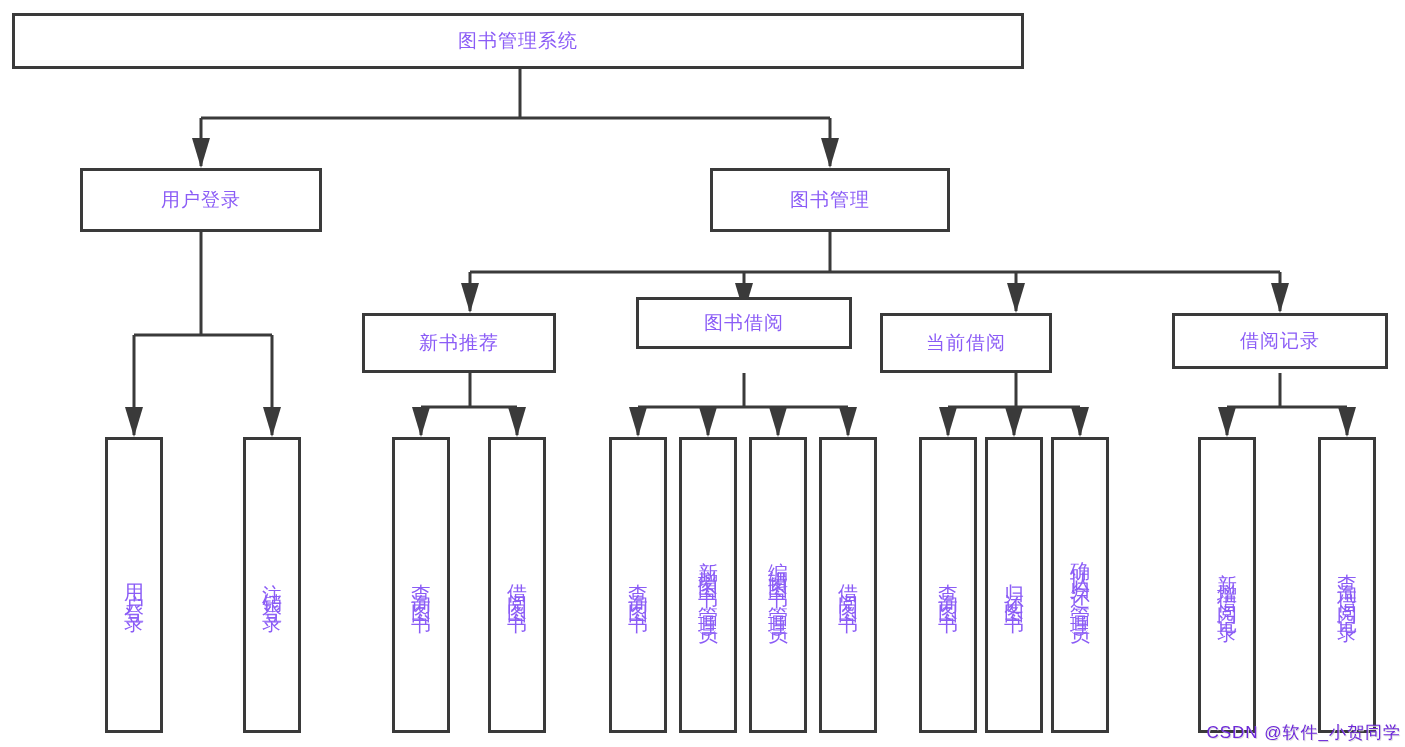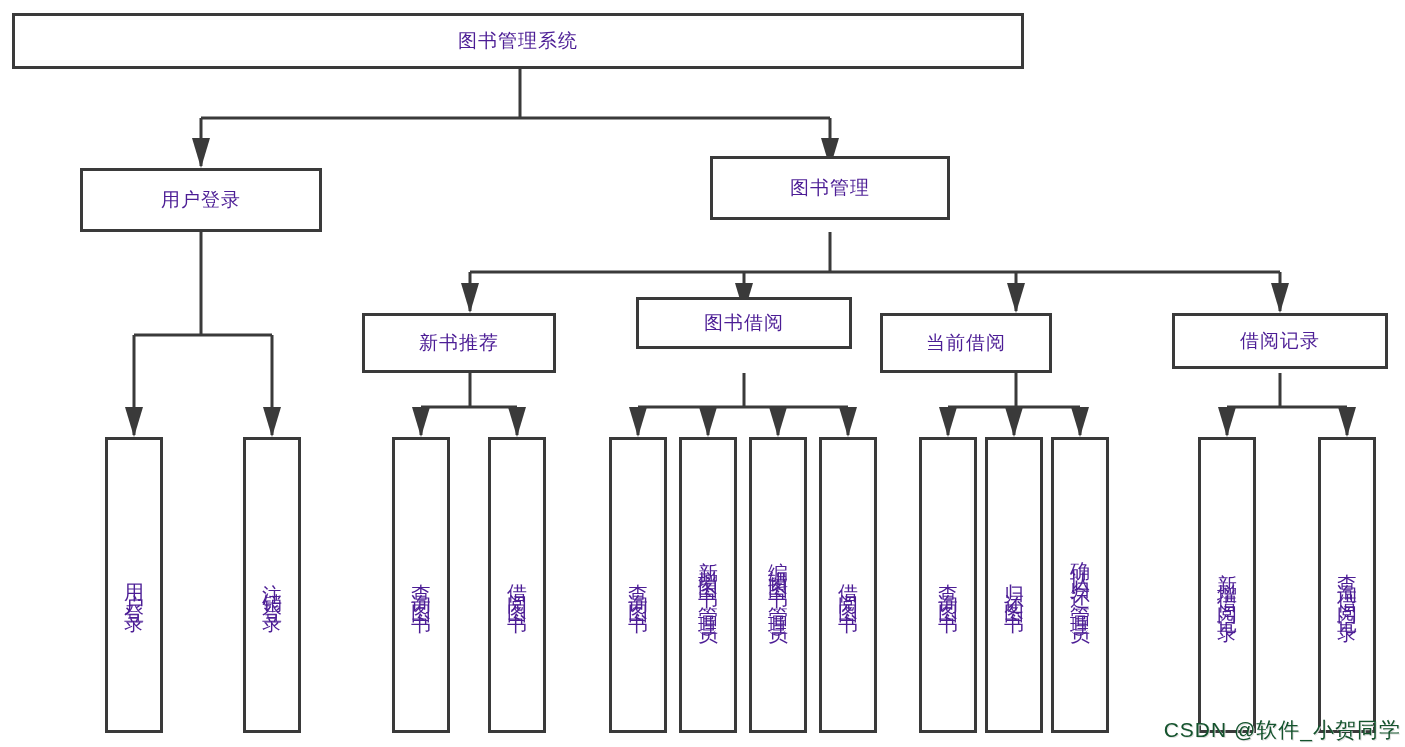--- a/index.html
+++ b/index.html
@@ -5,40 +5,40 @@
   html,body { margin:0; padding:0; background:#fff; }
   .canvas {
     position:relative; width:1405px; height:747px; background:#ffffff;
     font-family:"Liberation Sans","DejaVu Sans",sans-serif; overflow:hidden;
   }
   .edges { position:absolute; left:0; top:0; z-index:0; }
   .edges path { stroke:#3a3a3a; stroke-width:3; fill:none; }
   .edges polygon { fill:#3a3a3a; stroke:none; }
   .node {
     position:absolute; box-sizing:border-box; background:#ffffff;
-    border:3px solid #3a3a3a; color:#4c1d95; z-index:1;
+    border:3px solid #3a3a3a; color:#8b5cf6; z-index:1;
     display:flex; align-items:center; justify-content:center;
     text-align:center; line-height:1.15;
   }
   .h-node { font-size:19px; letter-spacing:1px; }
   .v-node {
     writing-mode:vertical-rl; text-orientation:mixed;
     font-size:20px; letter-spacing:10px; padding-top:6px;
   }
   .v-node.long { letter-spacing:9px; padding-top:2px; }
   .watermark {
     position:absolute; right:4px; bottom:3px; z-index:2;
-    font-size:21px; color:#14532d; letter-spacing:1px;
+    font-size:17px; color:#6d28d9; letter-spacing:1px;
     text-shadow:1px 1px 0 rgba(220,220,220,0.9);
     white-space:nowrap;
   }
   
   #n-root            { left:12px;   top:13px;  width:1012px; height:56px; }
   #n-user-login      { left:80px;   top:168px; width:242px;  height:64px; }
-  #n-book-mgmt       { left:710px;  top:156px; width:240px;  height:64px; }
+  #n-book-mgmt       { left:710px;  top:168px; width:240px;  height:64px; }
   #n-new-book        { left:362px;  top:313px; width:194px;  height:60px; }
   #n-book-borrow     { left:636px;  top:297px; width:216px;  height:52px; }
   #n-cur-borrow      { left:880px;  top:313px; width:172px;  height:60px; }
   #n-borrow-rec      { left:1172px; top:313px; width:216px;  height:56px; }
   .leaf              { top:437px; width:58px; height:296px; }
   #l-user-login      { left:105px; }
   #l-logout          { left:243px; }
   #l-query-books-a   { left:392px; }
   #l-borrow-books-a  { left:488px; }
   #l-query-books-b   { left:609px; }

